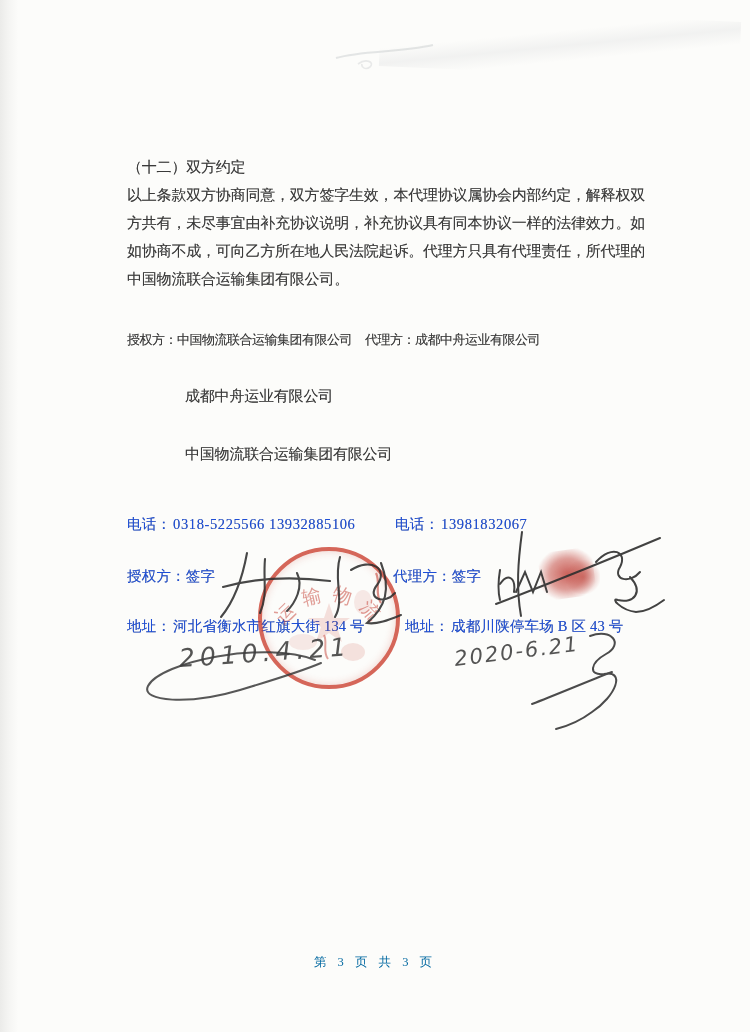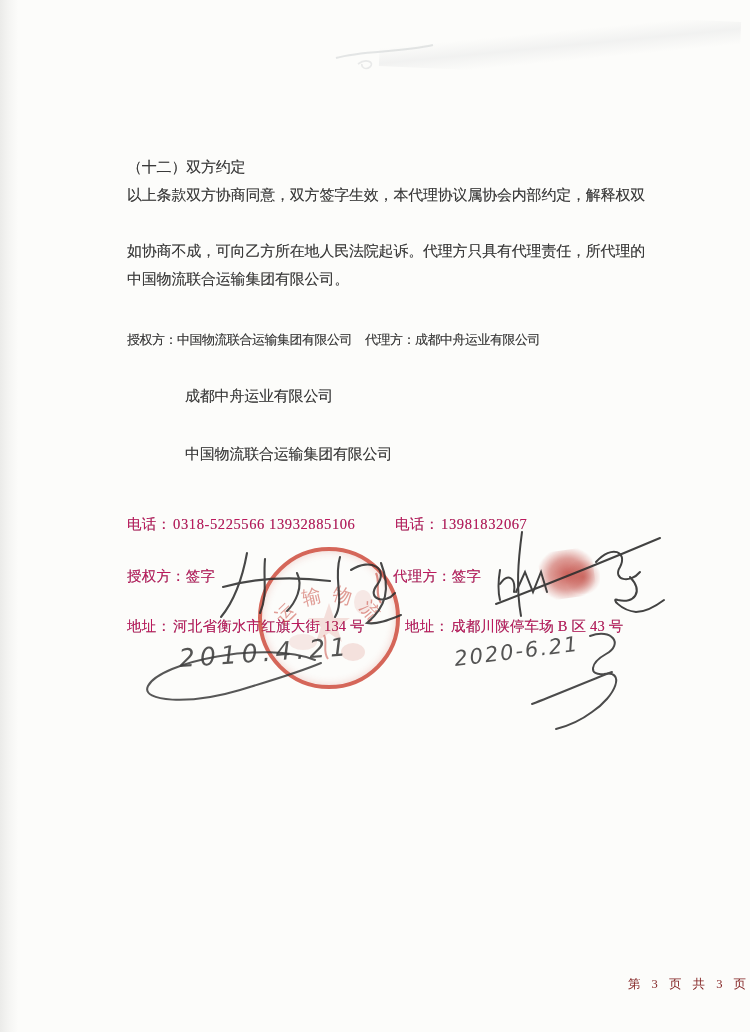--- a/index.html
+++ b/index.html
@@ -3,25 +3,25 @@
 <meta charset="utf-8">
 <style>
   html,body{margin:0;padding:0;background:#e8e8e8;}
   .page{
     position:relative;width:750px;height:1032px;margin:0 auto;
     background:#fcfcfa;overflow:hidden;
     font-family:"Liberation Serif","DejaVu Serif",serif;color:#3a3a3a;
   }
   .txt{position:absolute;white-space:nowrap;font-size:15px;letter-spacing:-0.2px;
        text-shadow:0 0 0.5px rgba(40,40,40,0.45);}
-  .contact{font-size:14.5px;letter-spacing:0.2px;color:#be185d;}
+  .contact{font-size:14.5px;letter-spacing:0.2px;color:#1d4ed8;}
   .lbl{margin-right:2px;}
   .num{letter-spacing:0.6px;}
-  .footer{position:absolute;left:0;right:0;top:976px;text-align:right;
-          font-size:12.5px;letter-spacing:4px;color:#7f1d1d;}
+  .footer{position:absolute;left:0;right:0;top:954px;text-align:center;
+          font-size:12.5px;letter-spacing:4px;color:#0369a1;}
   
   .edge-left{position:absolute;left:0;top:0;width:18px;height:100%;
              background:linear-gradient(90deg,#ebebe9 0%,#f4f4f2 45%,rgba(255,255,255,0) 100%);}
   .edge-streak{position:absolute;left:380px;top:14px;width:360px;height:60px;
                background:linear-gradient(172deg,rgba(255,255,255,0) 38%,rgba(175,178,184,0.14) 52%,rgba(255,255,255,0) 66%);
                transform:rotate(2.5deg);}
   .smudge-svg{position:absolute;left:328px;top:36px;}
   
   .stamp{position:absolute;left:258px;top:547px;width:142px;height:142px;z-index:2;
          filter:blur(0.35px);}
@@ -47,20 +47,21 @@
   <div class="edge-streak"></div>
   <svg class="smudge-svg" width="115" height="34">
     <path d="M 8,22 C 35,14 70,17 105,9" stroke="#8f959b" stroke-width="2" fill="none" opacity="0.22"></path>
     <path d="M 30,28 C 38,22 47,26 42,31 C 38,34 33,32 34,28" stroke="#8f959b" stroke-width="1.6" fill="none" opacity="0.18"></path>
   </svg>
 
 
   <div class="txt" style="left:127px;top:158px">（十二）双方约定</div>
 
   <div class="txt" style="left:127px;top:186px">以上条款双方协商同意，双方签字生效，本代理协议属协会内部约定，解释权双</div>
+  <div class="txt" style="left:127px;top:214px">方共有，未尽事宜由补充协议说明，补充协议具有同本协议一样的法律效力。如</div>
   <div class="txt" style="left:127px;top:242px">如协商不成，可向乙方所在地人民法院起诉。代理方只具有代理责任，所代理的</div>
   <div class="txt" style="left:127px;top:270px">中国物流联合运输集团有限公司。</div>
 
   <div class="txt" style="left:127px;top:331px;font-size:13px;letter-spacing:-0.5px">
     <span>授权方：</span><span>中国物流联合运输集团有限公司</span><span style="display:inline-block;width:13px"></span><span>代理方：</span><span>成都中舟运业有限公司</span>
   </div>
 
   <div class="txt" style="left:185px;top:387px">成都中舟运业有限公司</div>
   <div class="txt" style="left:185px;top:445px">中国物流联合运输集团有限公司</div>
 

